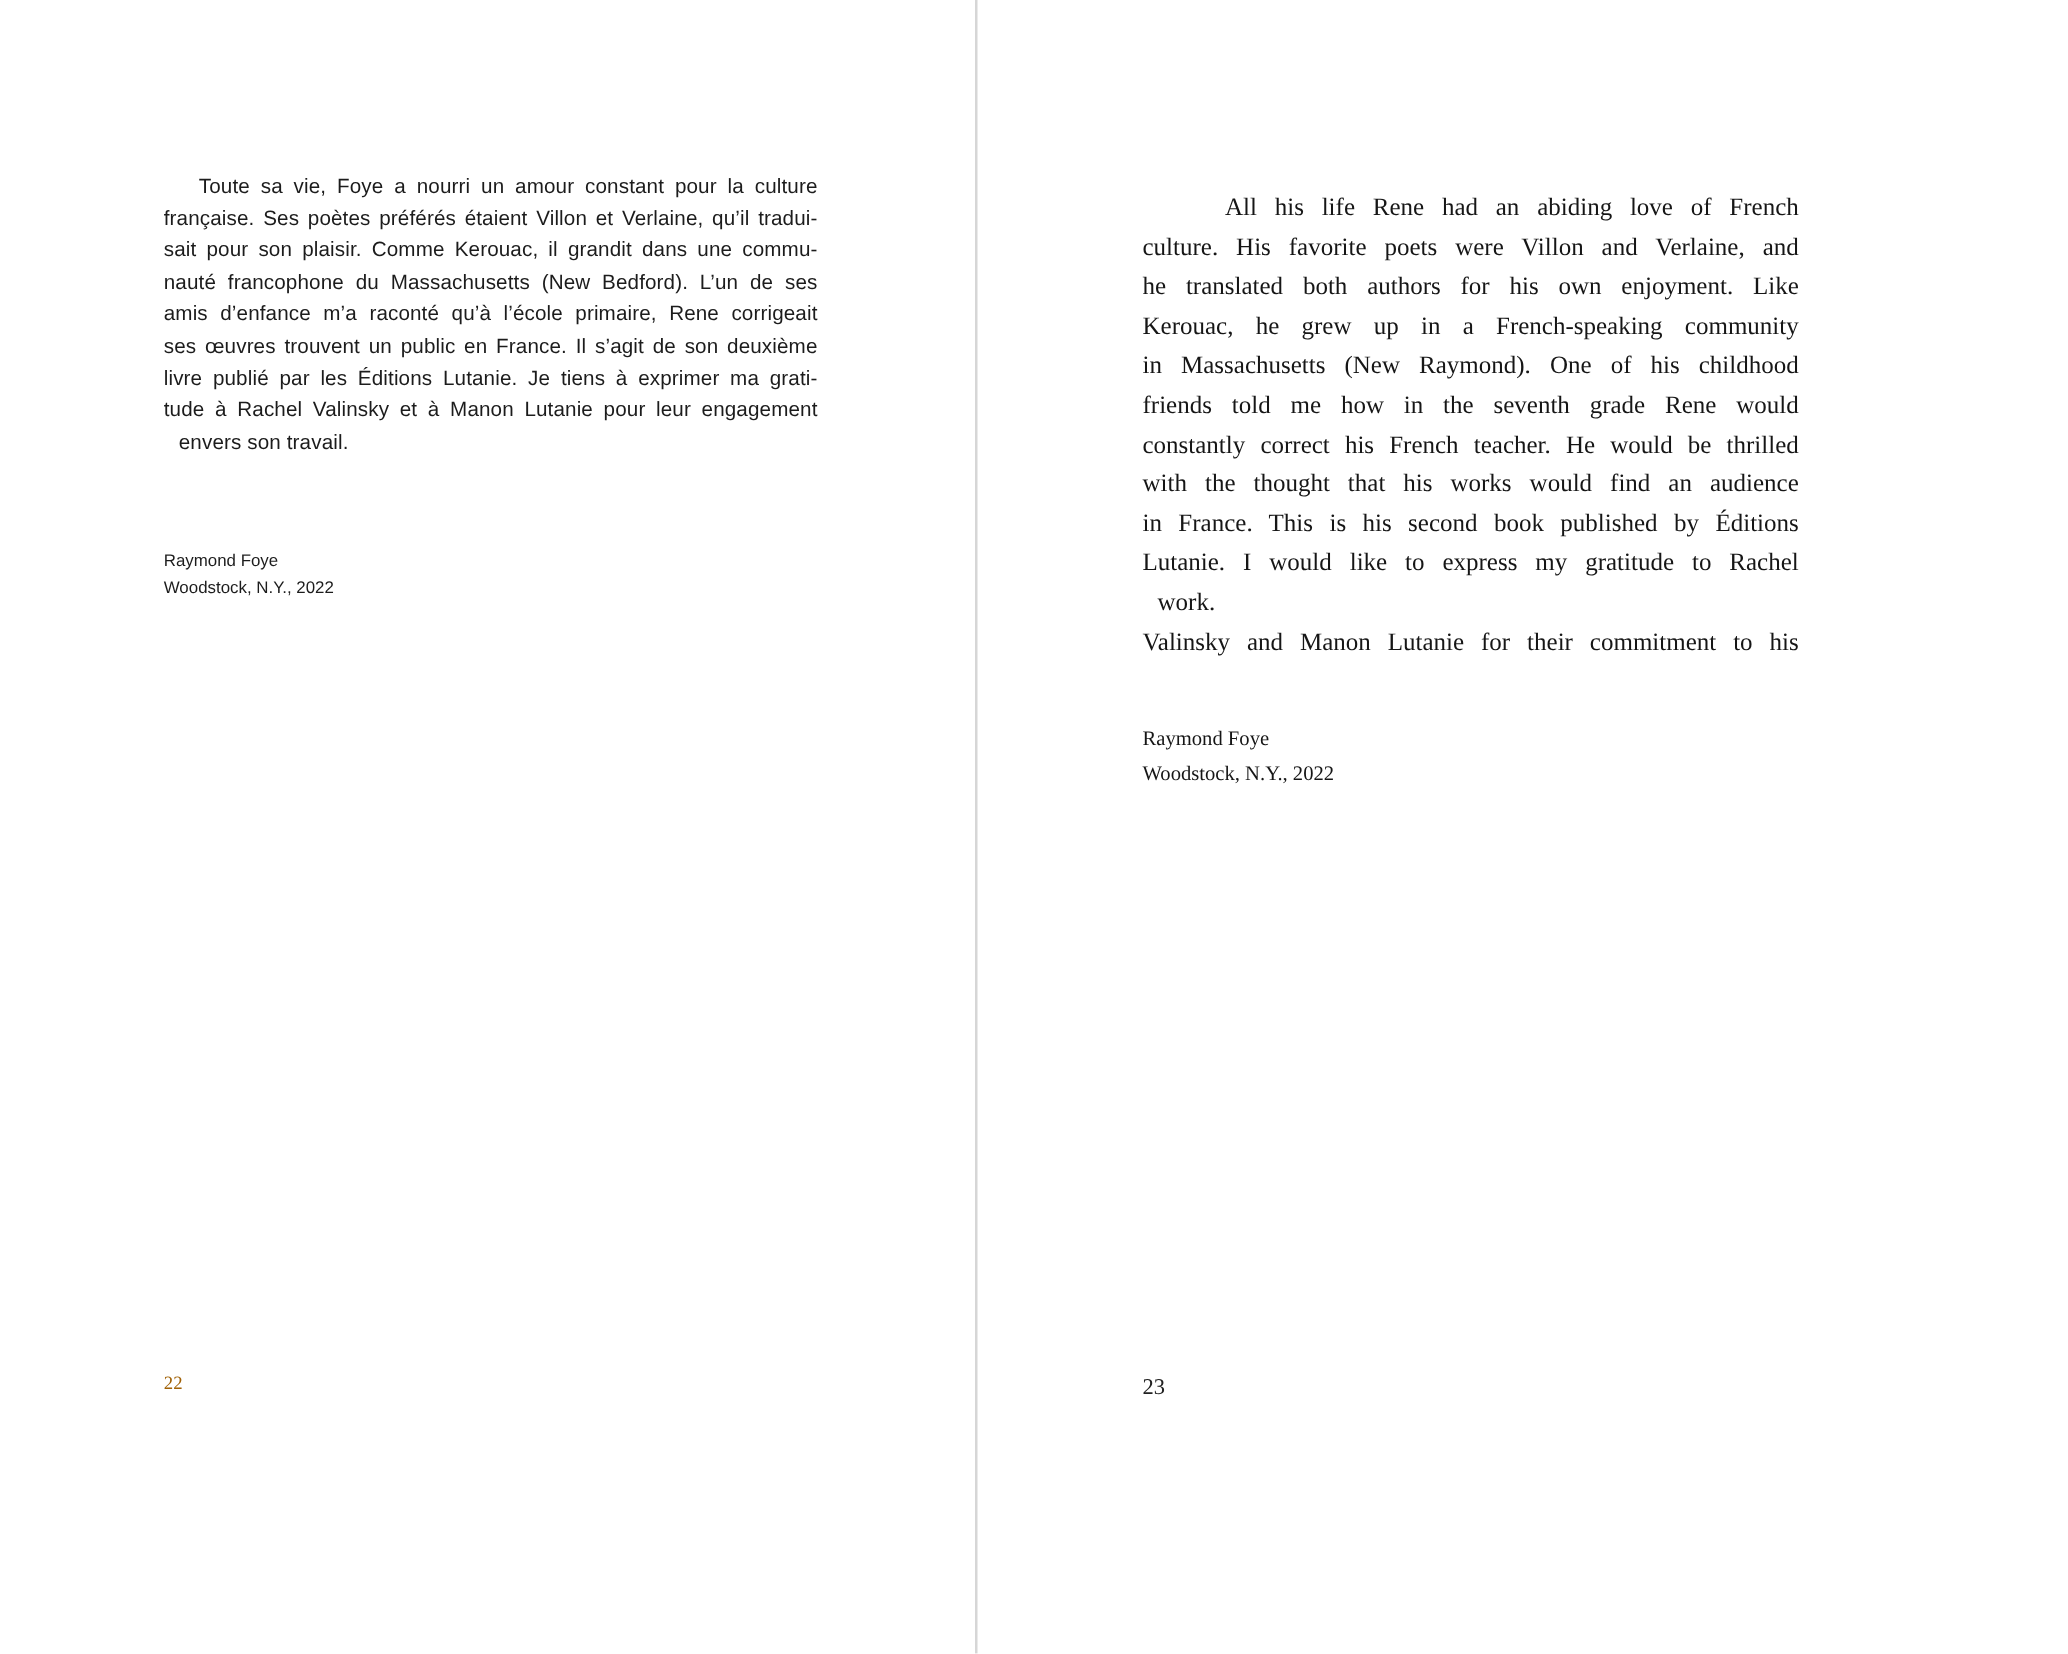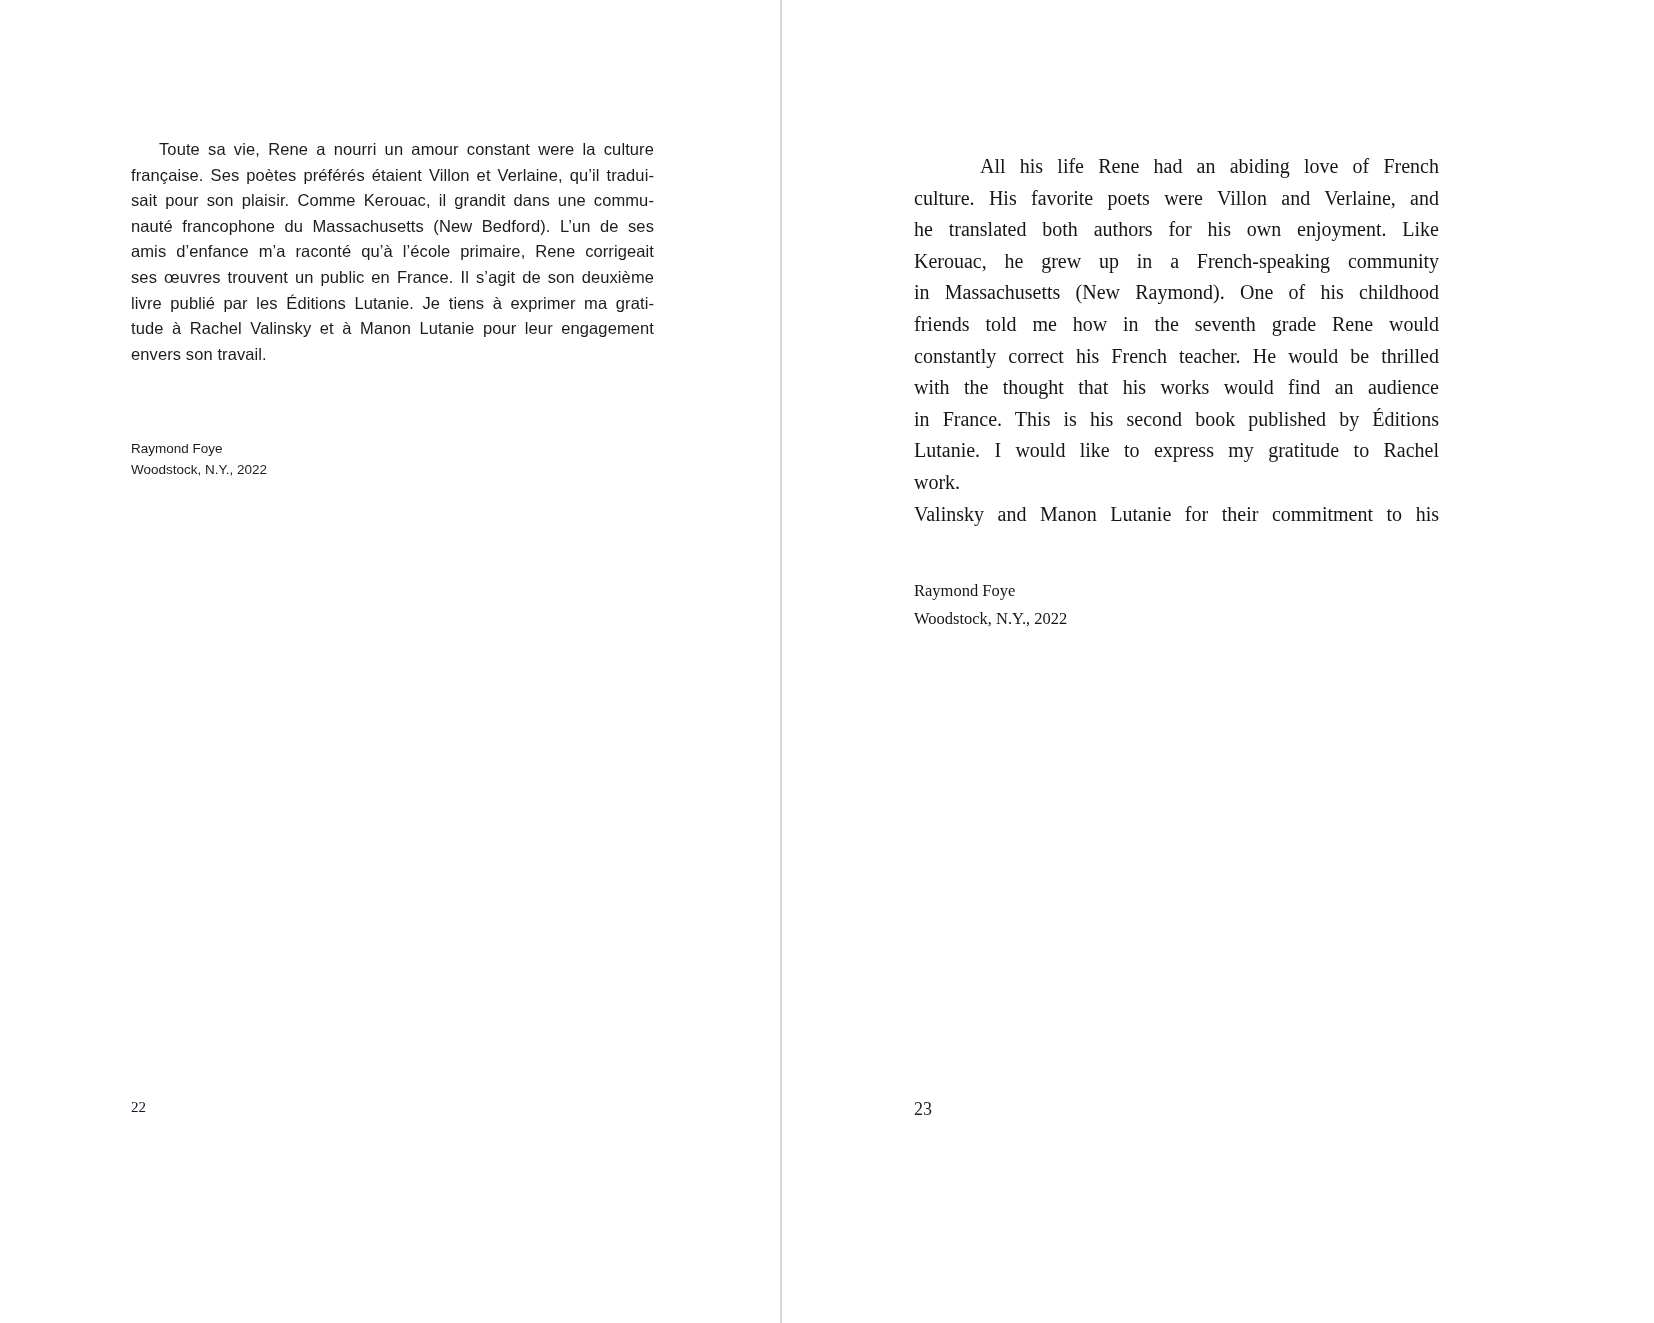--- a/index.html
+++ b/index.html
@@ -42,21 +42,21 @@
     font-size: 13.5px;
     line-height: 21px;
     color: #1c1c1c;
   }
   .pn-left {
     position: absolute;
     left: 131px;
     top: 1099px;
     font-family: "Liberation Serif", serif;
     font-size: 15px;
-    color: #0f172a;
+    color: #a16207;
   }
   
   .right-text {
     position: absolute;
     left: 914px;
     top: 133px;
     width: 525px;
     font-family: "Liberation Serif", serif;
     font-size: 20px;
     line-height: 31.6px;
@@ -80,29 +80,29 @@
     color: #222222;
   }
   
   .jline {
     text-align: justify;
     text-align-last: justify;
     white-space: normal;
   }
   .jline.first-line { text-indent: 28px; }
   .right-text .jline.first-line { text-indent: 66px; margin-top: 18px; }
-  .jline.last-line { text-align-last: left; }
+  .jline.last-line { text-align-last: left; margin-left: 12px; }
 </style>
 </head>
 <body>
 
 <div class="spread">
 
   <div class="left-text">
-      <div class="jline first-line">Toute sa vie, Rene a nourri un amour constant were la culture</div>
+      <div class="jline first-line">Toute sa vie, Foye a nourri un amour constant pour la culture</div>
       <div class="jline">française. Ses poètes préférés étaient Villon et Verlaine, qu’il tradui-</div>
       <div class="jline">sait pour son plaisir. Comme Kerouac, il grandit dans une commu-</div>
       <div class="jline">nauté francophone du Massachusetts (New Bedford). L’un de ses</div>
       <div class="jline">amis d’enfance m’a raconté qu’à l’école primaire, Rene corrigeait</div>
       <div class="jline">ses œuvres trouvent un public en France. Il s’agit de son deuxième</div>
       <div class="jline">livre publié par les Éditions Lutanie. Je tiens à exprimer ma grati-</div>
       <div class="jline">tude à Rachel Valinsky et à Manon Lutanie pour leur engagement</div>
       <div class="jline last-line">envers son travail.</div>
     </div>
 

